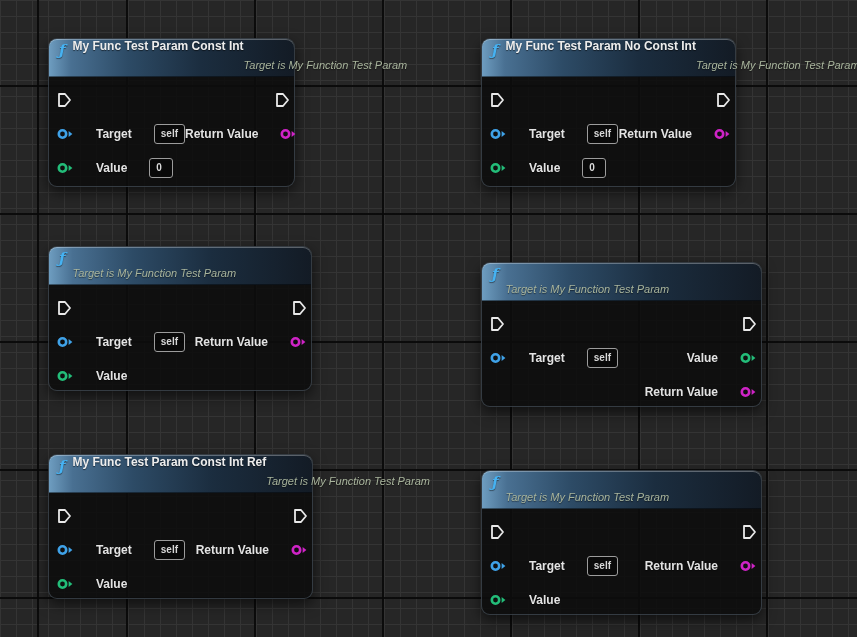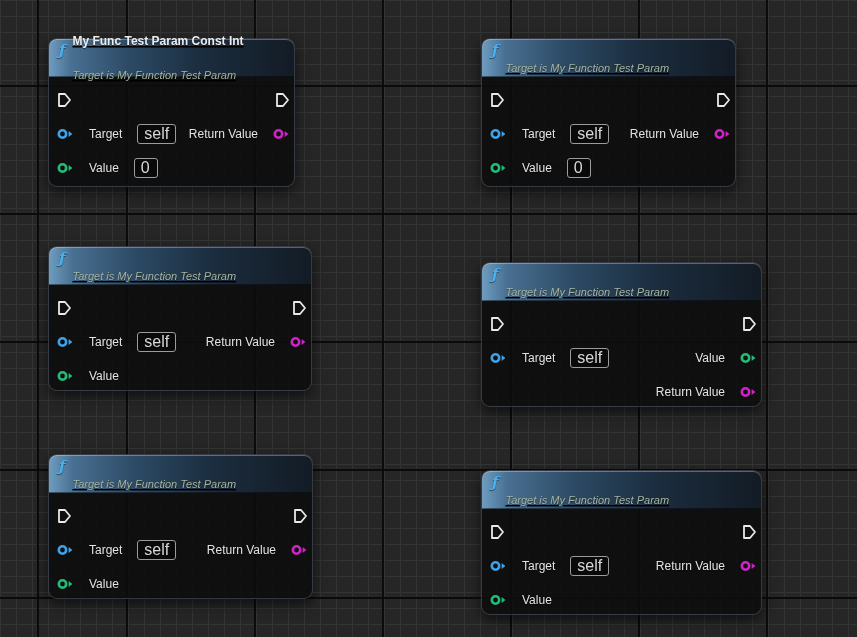--- a/index.html
+++ b/index.html
@@ -33,46 +33,46 @@
     box-shadow:inset 0 1px 0 rgba(255,255,255,0.30), inset 0 -1px 0 rgba(0,0,0,0.45);
   }
   .ficon{
     font-family:"DejaVu Serif", serif;
     font-style:italic;font-weight:bold;
     color:#46b2f2;font-size:15px;
     margin:4px 7px 0 0;line-height:15px;
     align-self:flex-start;
     text-shadow:0 1px 1px rgba(0,0,0,0.5);
   }
-  .titles{display:flex;flex-direction:column;justify-content:center;text-decoration:underline;}
+  .titles{display:flex;flex-direction:row;justify-content:center;}
   .title{
     font-size:12px;font-weight:bold;color:#ededed;
     line-height:15px;white-space:nowrap;
     text-shadow:0 1px 1px rgba(0,0,0,0.55);
   }
   .subtitle{
     font-size:11px;font-style:italic;color:#a8b49c;
     line-height:13px;white-space:nowrap;
     text-shadow:0 1px 1px rgba(0,0,0,0.45);
     margin-top:20px;
   }
   .nbody{padding:6px 0 4px 0;}
   .row{height:34px;display:flex;justify-content:space-between;align-items:center;}
-  .cell{display:flex;align-items:center;gap:15px;}
+  .cell{display:flex;align-items:center;gap:22px;font-weight:bold;}
   .cell.left{padding-left:8px;}
   .cell.right{padding-right:4px;}
   .plabel{
     font-size:12px;color:#e3e3e3;white-space:nowrap;
     text-shadow:0 1px 1px rgba(0,0,0,0.5);
   }
   .valbox{
     min-width:10px;padding:1px 6px;
     border:1px solid #9c9c9c;border-radius:3px;
     background:rgba(0,0,0,0.35);
-    color:#d8d8d8;font-size:16px;line-height:16px;
+    color:#d8d8d8;font-size:10px;line-height:16px;
   }
   .pinwrap{display:flex;align-items:center;}
   svg{display:block;}
 </style>
 </head>
 <body>
 
 <div id="canvas">
     <div class="node" style="left: 48px; top: 38px; width: 245px; height: 147px;">
       <div class="header">
@@ -132,20 +132,21 @@
             <span class="valbox">0</span>
           </div>
           <div class="cell right"></div>
         </div>
       </div>
     </div>
     <div class="node" style="left: 481px; top: 38px; width: 253px; height: 147px;">
       <div class="header">
         <span class="ficon">ƒ</span>
         <div class="titles">
+          <div class="title">My Func Test Param No Const Int</div>
           <div class="subtitle">Target is My Function Test Param</div>
         </div>
       </div>
       <div class="nbody">
         <div class="row">
           <div class="cell left">
             <span class="pinwrap">
               <svg width="15" height="16" viewBox="0 0 15 16">
                 <polygon points="2,2 8,2 13,8 8,14 2,14" fill="none" stroke="#e9e9e9" stroke-width="1.8" stroke-linejoin="round"></polygon>
               </svg>
@@ -310,20 +311,21 @@
               </svg>
             </span>
           </div>
         </div>
       </div>
     </div>
     <div class="node" style="left: 48px; top: 454px; width: 263px; height: 143px;">
       <div class="header">
         <span class="ficon">ƒ</span>
         <div class="titles">
+          <div class="title">My Func Test Param Const Int Ref</div>
           <div class="subtitle">Target is My Function Test Param</div>
         </div>
       </div>
       <div class="nbody">
         <div class="row">
           <div class="cell left">
             <span class="pinwrap">
               <svg width="15" height="16" viewBox="0 0 15 16">
                 <polygon points="2,2 8,2 13,8 8,14 2,14" fill="none" stroke="#e9e9e9" stroke-width="1.8" stroke-linejoin="round"></polygon>
               </svg>

